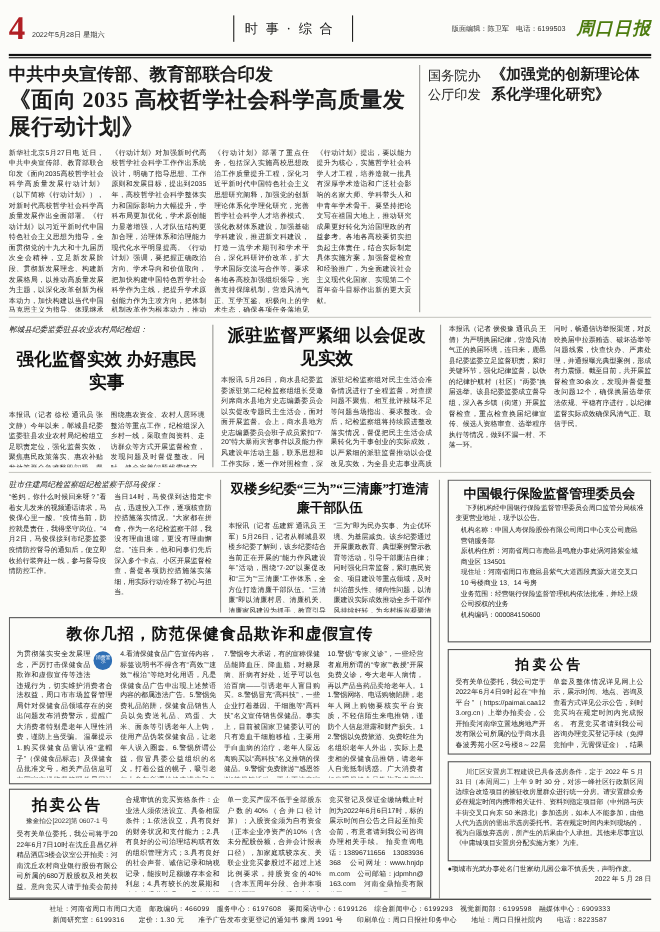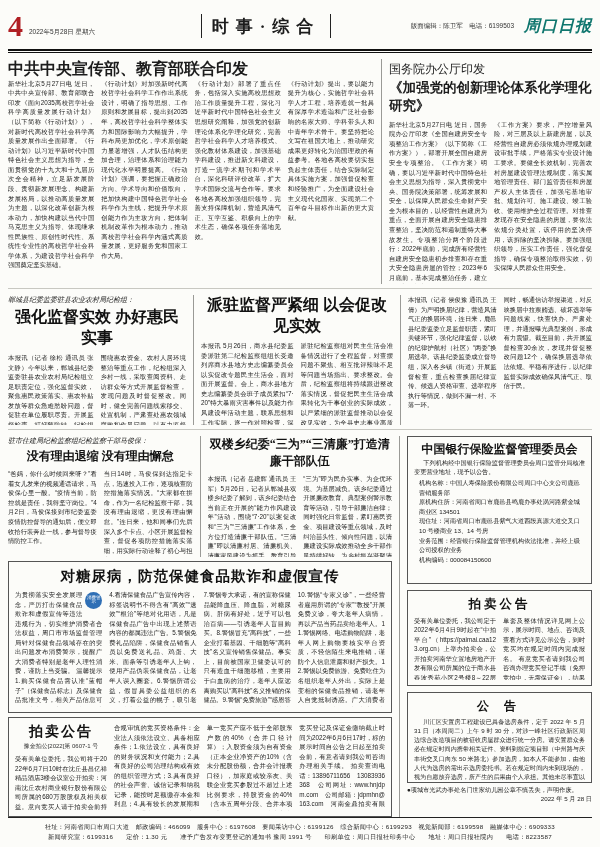--- a/index.html
+++ b/index.html
@@ -7,52 +7,52 @@
   .page { width:600px; height:847px; margin:0 auto; background:#fcfcf9; color:#1c1c1c;
           font-family:"Liberation Sans", sans-serif; padding:6px 8px 4px; display:flex; flex-direction:column; overflow:hidden; }
 
   
   .hdr { height:42px; display:flex; align-items:center; }
   .hdr-left { width:150px; display:flex; align-items:flex-end; gap:6px; }
   .pageno { font-size:30px; line-height:30px; font-weight:bold; color:#b01f24; font-family:"Liberation Serif",serif; }
   .hdr-date { font-size:6.5px; color:#333; padding-bottom:4px; }
   .hdr-center { flex:1; display:flex; align-items:center; justify-content:center; gap:10px; }
   .hdr-bar { width:1px; height:24px; background:#222; }
-  .section-title { font-size:17px; letter-spacing:7px; font-weight:bold; font-family:"Liberation Serif",serif; }
+  .section-title { font-size:12px; letter-spacing:7px; font-weight:normal; font-family:"Liberation Serif",serif; }
   .hdr-right { width:218px; display:flex; align-items:center; justify-content:flex-end; gap:10px; }
   .editor-line { font-size:6.5px; color:#333; }
-  .masthead { font-size:16px; font-weight:bold; font-style:italic; color:#0f766e; font-family:Liberation Mono, monospace; letter-spacing:1px; }
+  .masthead { font-size:16px; font-weight:bold; font-style:italic; color:#4d7c0f; font-family:Liberation Mono, monospace; letter-spacing:1px; }
   .dblrule { border-top:2px solid #111; border-bottom:1px solid #111; height:4px; margin:2px 0 6px; }
 
   
   .kicker { font-size:7px; font-style:italic; color:#222; margin-bottom:2px; }
   .cols { display:flex; gap:7px; overflow:hidden; }
   .col { flex:1; font-size:6.3px; line-height:1.52; text-align:justify; word-break:break-all; overflow:hidden; color:#222; }
   .vr { width:1px; background:#9a9a96; align-self:stretch; }
   .hr-light { border-top:1px solid #c8c8c2; margin:4px 0; }
   .atitle { font-family:"Liberation Serif",serif; font-weight:bold; text-align:center; color:#111; }
   .boxed { border:1px solid #555; padding:5px 6px; background:#fcfcf9; }
 
   
   .top { height:232px; display:flex; gap:7px; overflow:hidden;justify-content:center; }
   .top-left { width:366px; display:flex; flex-direction:column; }
   .lead-kicker { font-size:16px; font-weight:bold; font-family:"Liberation Serif",serif; line-height:1.25; }
   .lead-title { font-size:20px; font-weight:bold; font-family:"Liberation Serif",serif; line-height:1.25; margin-bottom:6px; letter-spacing:0.5px; }
   .top-left .cols { flex:1; }
-  .top-right { flex:1; display:flex; flex-direction:column; }
+  .top-right { flex:1; display:flex; }
   .gov-kicker { font-size:12px; font-family:"Liberation Serif",serif; margin:2px 0 1px; }
   .gov-title { font-size:13.5px; font-weight:bold; font-family:"Liberation Serif",serif; margin-bottom:5px; }
   .top-right .cols { flex:1; }
 
   
   .strip2 { height:134px; display:flex; gap:7px; margin-top:2px; overflow:hidden; }
   .s2a { display:flex; flex-direction:column; }
   .s2a .atitle { font-size:16px; margin-bottom:4px; }
   .s2a .cols { flex:1; }
-  .s2-1 { width:178px; } .s2-2 { width:192px; } .s2-3 { flex:1; }
+  .s2-1 { width:178px;gap:10px; } .s2-2 { width:192px; } .s2-3 { flex:1; }
 
   
   .lower { height:392px; display:flex; gap:7px; margin-top:2px; overflow:hidden; }
   .lower-left { width:384px; display:flex; flex-direction:column; }
   .strip3 { height:132px; display:flex; gap:7px; overflow:hidden; }
   .s3a { flex:1; display:flex; flex-direction:column; }
   .s3a .atitle { font-size:12px; margin-bottom:4px; }
   .s3a .cols { flex:1; }
 
   .health { height:152px; margin-top:4px; display:flex; flex-direction:column; }
@@ -112,20 +112,21 @@
     <div class="hdr-right">
       <span class="editor-line">版面编辑：陈卫军　电话：6199503</span>
       <span class="masthead">周口日报</span>
     </div>
   </div>
   <div class="dblrule"></div>
 
   <div class="top">
     <div class="top-left">
       <div class="lead-kicker">中共中央宣传部、教育部联合印发</div>
+      <div class="lead-title">《面向 2035 高校哲学社会科学高质量发展行动计划》</div>
       <div class="cols">
         <p class="col">新华社北京5月27日电 近日，中共中央宣传部、教育部联合印发《面向2035高校哲学社会科学高质量发展行动计划》（以下简称《行动计划》），对新时代高校哲学社会科学高质量发展作出全面部署。《行动计划》以习近平新时代中国特色社会主义思想为指导，全面贯彻党的十九大和十九届历次全会精神，立足新发展阶段、贯彻新发展理念、构建新发展格局，以推动高质量发展为主题，以深化改革创新为根本动力，加快构建以当代中国马克思主义为指导、体现继承性民族性、原创性时代性、系统性专业性的高校哲学社会科学体系，为建设哲学社会科学强国奠定坚实基础。</p>
         <p class="col">《行动计划》对加强新时代高校哲学社会科学工作作出系统设计，明确了指导思想、工作原则和发展目标，提出到2035年，高校哲学社会科学整体实力和国际影响力大幅提升，学科布局更加优化，学术原创能力显著增强，人才队伍结构更加合理，治理体系和治理能力现代化水平明显提高。《行动计划》强调，要把握正确政治方向、学术导向和价值取向，把加快构建中国特色哲学社会科学作为主线，把提升学术原创能力作为主攻方向，把体制机制改革作为根本动力，推动高校哲学社会科学内涵式高质量发展，更好服务党和国家工作大局。</p>
         <p class="col">《行动计划》部署了重点任务，包括深入实施高校思想政治工作质量提升工程，深化习近平新时代中国特色社会主义思想研究阐释，加强党的创新理论体系化学理化研究，完善哲学社会科学人才培养模式、强化教材体系建设，加强基础学科建设，推进新文科建设，打造一流学术期刊和学术平台，深化科研评价改革，扩大学术国际交流与合作等。要求各地各高校加强组织领导，完善支持保障机制，营造风清气正、互学互鉴、积极向上的学术生态，确保各项任务落地见效。</p>
         <p class="col">《行动计划》提出，要以能力提升为核心，实施哲学社会科学人才工程，培养造就一批具有深厚学术造诣和广泛社会影响的名家大师、学科带头人和中青年学术骨干。要坚持把论文写在祖国大地上，推动研究成果更好转化为治国理政的有益参考。各地各高校要切实担负起主体责任，结合实际制定具体实施方案，加强督促检查和经验推广，为全面建设社会主义现代化国家、实现第二个百年奋斗目标作出新的更大贡献。</p>
       </div>
     </div>
     <div class="vr"></div>
     <div class="top-right">
       <div class="gov-kicker">国务院办公厅印发</div>
@@ -167,38 +168,37 @@
 
   <div class="hr-light"></div>
 
   <div class="lower">
 
     <div class="lower-left">
 
       <div class="strip3">
         <div class="s3a">
           <div class="kicker">驻市住建局纪检监察组纪检监察干部马俊保：</div>
-          <div class="atitle">没有理由退缩 没有理由懈怠</div>
           <div class="cols">
             <p class="col">“爸妈，你什么时候回来呀？”看着女儿发来的视频通话请求，马俊保心里一酸。“疫情当前，防控就是责任，我得坚守岗位。”4月2日，马俊保接到市纪委监委疫情防控督导的通知后，便立即收拾行装奔赴一线，参与督导疫情防控工作。</p>
             <p class="col">当日14时，马俊保到达指定卡点，迅速投入工作，逐项核查防控措施落实情况。“大家都在拼命，作为一名纪检监察干部，我没有理由退缩，更没有理由懈怠。”连日来，他和同事们先后深入多个卡点、小区开展监督检查，督促各项防控措施落实落细，用实际行动诠释了初心与担当。</p>
           </div>
         </div>
         <div class="vr"></div>
         <div class="s3a">
           <div class="atitle">双楼乡纪委“三为”“三清廉”打造清廉干部队伍</div>
           <div class="cols">
             <p class="col">本报讯（记者 岳建辉 通讯员 王军）5月26日，记者从郸城县双楼乡纪委了解到，该乡纪委结合当前正在开展的“能力作风建设年”活动，围绕“7·20”以案促改和“三为”“三清廉”工作体系，全方位打造清廉干部队伍。“三清廉”即以清廉村居、清廉机关、清廉家风建设为抓手，教育引导党员干部知敬畏、存戒惧、守底线。</p>
             <p class="col">“三为”即为民办实事、为企优环境、为基层减负。该乡纪委通过开展廉政教育、典型案例警示教育等活动，引导干部廉洁自律；同时强化日常监督，紧盯惠民资金、项目建设等重点领域，及时纠治苗头性、倾向性问题，以清廉建设实际成效推动全乡干部作风持续好转，为乡村振兴凝聚清风正气。</p>
           </div>
         </div>
       </div>
 
       <div class="health boxed">
-        <div class="atitle health-title">对糖尿病，防范保健食品欺诈和虚假宣传</div>
+        <div class="atitle health-title">教你几招，防范保健食品欺诈和虚假宣传</div>
         <div class="cols">
           <p class="col"><span class="badge">消费警示</span><span>为贯彻落实安全发展理念，严厉打击保健食品欺诈和虚假宣传等违法违规行为，切实维护消费者合法权益，周口市市场监督管理局针对保健食品领域存在的突出问题发布消费警示，提醒广大消费者特别是老年人理性消费，谨防上当受骗。 温馨提示 1.购买保健食品需认准“蓝帽子”（保健食品标志）及保健食品批准文号，相关产品信息可在国家市场监督管理总局网站查询。2.要通过正规渠道购买保健食品，妥善保管购物发票和相关凭证，切忌通过会议营销、电话销售、免费试用等途径购买保健食品。3.保健食品不能代替药品，生病需及时到医疗机构就诊，以免贻误病情，保健食品不能代替其他食品，坚持正常饮食。</span></p>
           <p class="col">4.看清保健食品广告宣传内容，标签说明书不得含有“高效”“速效”“根治”等绝对化用语，凡是保健食品广告中出现上述禁语内容的都属违法广告。5.警惕免费礼品陷阱，保健食品销售人员以免费送礼品、鸡蛋、大米、面条等引诱老年人上钩，使用产品伪装保健食品，让老年人误入圈套。6.警惕所谓公益，假冒具委公益组织的名义，打着公益的幌子，吸引老年人参加所谓的健康讲座和免费体检，借机推销保健食品。</p>
           <p class="col">7.警惕夸大承诺，有的宣称保健品能降血压、降血脂，对糖尿病、肝病有好处，近乎可以包治百病——引诱老年人盲目购买。8.警惕冒充“高科技”，一些企业打着基因、干细胞等“高科技”名义宣传销售保健品。事实上，目前被国家卫健委认可的只有造血干细胞移植，主要用于白血病的治疗，老年人应远离购买以“高科技”名义推销的保健品。9.警惕“免费旅游”“感恩答谢”等促销活动，不少不法商家以免费旅游、感恩回馈等名义组织老年人参加活动，实则推销保健品，牢记天上不会掉馅饼。</p>
           <p class="col">10.警惕“专家义诊”，一些经营者雇用所谓的“专家”“教授”开展免费义诊，夸大老年人病情，再以产品当药品卖给老年人。11.警惕网络、电话购物陷阱，老年人网上购物要核实平台资质，不轻信陌生来电推销，谨防个人信息泄露和财产损失。12.警惕以免费旅游、免费吃住为名组织老年人外出，实际上是变相的保健食品推销，请老年人自觉抵制诱惑。广大消费者如发现保健食品欺诈和虚假宣传违法行为，请及时拨打投诉举报电话 12315 进行投诉举报。</p>
         </div>
       </div>
 
       <div class="aucL boxed">
         <div class="aucL-c1">
@@ -232,21 +232,20 @@
 
       <div class="aucR boxed">
         <div class="atitle aucR-title">拍卖公告</div>
         <div class="cols">
           <p class="col">受有关单位委托，我公司定于2022年6月4日9时起在“中拍平台”（https://paimai.caa123.org.cn）上举办拍卖会，公开拍卖河南华立置地房地产开发有限公司所属的位于商水县春波秀苑小区2号楼8～22层商品房及车位等标的。</p>
           <p class="col">单套及整体情况详见网上公示，展示时间、地点、咨询及查看方式详见公示公告，到时竞买均在规定时间内完成报名。 有意竞买者请到我公司咨询办理竞买登记手续（免押竞拍中，无需保证金），结果公示和成交确认书签订等事项以平台规则为准。</p>
         </div>
       </div>
 
       <div class="notice boxed">
-        <div class="atitle notice-title">公 告</div>
         <p class="notice-body">川汇区安置房工程建设已具备选房条件，定于 2022 年 5 月 31 日（本周周二）上午 9 时 30 分，对涉一峰社区行政新区周边综合改造项目的被征收房屋群众进行统一分房。请安置群众务必在规定时间内携带相关证件、资料到指定项目部（中州路与庆丰街交叉口向东 50 米路北）参加选房，如本人不能参加，由他人代为选房的需出示选房委托书。若在规定时间内未到现场的，视为自愿放弃选房，所产生的后果由个人承担。其他未尽事宜以《中庸城项目安置房分配实施方案》为准。</p>
 
       </div>
 
       <div class="loss">
         <div class="loss-body">●项城市光武办事处名门世家幼儿园公章不慎丢失，声明作废。</div>
         <div class="loss-date">2022 年 5 月 28 日</div>
       </div>
 
     </div>

